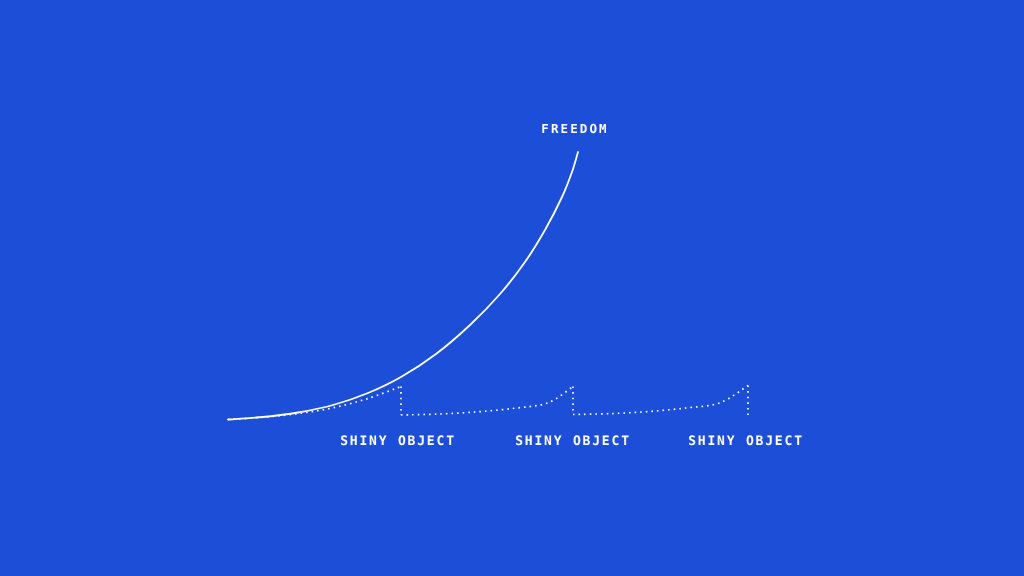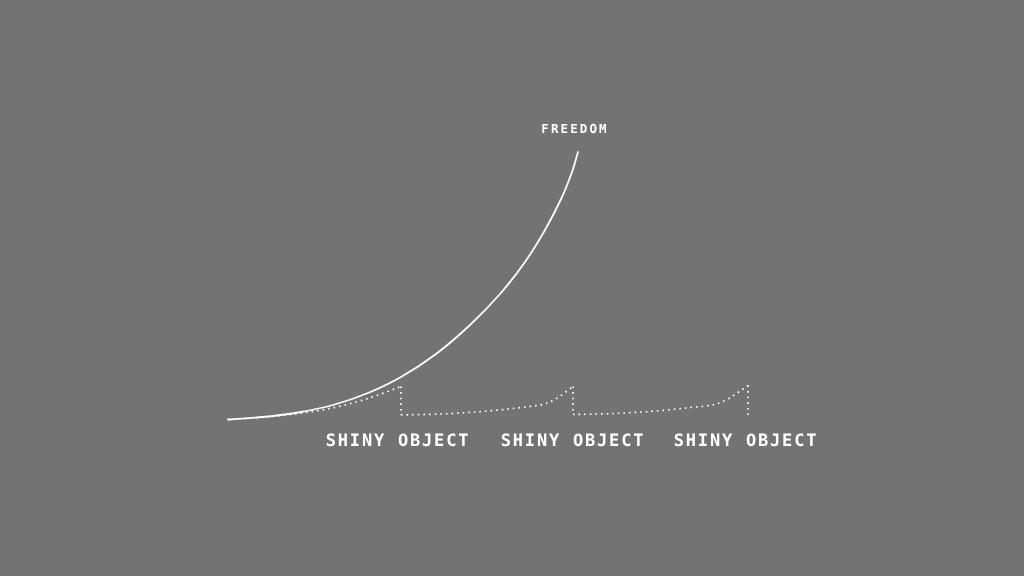--- a/index.html
+++ b/index.html
@@ -8,21 +8,21 @@
     padding: 0;
     background: #000000;
   }
   body {
     font-family: "DejaVu Sans Mono", monospace;
   }
   #stage {
     position: relative;
     width: 1024px;
     height: 576px;
-    background: #737373;
+    background: #1d4ed8;
     overflow: hidden;
   }
   #plot {
     position: absolute;
     left: 0;
     top: 0;
     width: 1024px;
     height: 576px;
     display: block;
   }
@@ -36,21 +36,21 @@
     white-space: nowrap;
     transform: translate(-50%, -50%);
     text-rendering: geometricPrecision;
     -webkit-font-smoothing: none;
   }
   .label-freedom {
     font-size: 12.5px;
     letter-spacing: 2.1px;
   }
   .label-shiny {
-    font-size: 17px;
+    font-size: 13px;
     letter-spacing: 1.8px;
   }
 </style>
 </head>
 <body style="background: rgb(0, 0, 0);">
 
 <div id="stage" style="width: 1024px; height: 576px;">
 
   <svg id="plot" viewBox="0 0 1024 576" preserveAspectRatio="none">
     <g>

